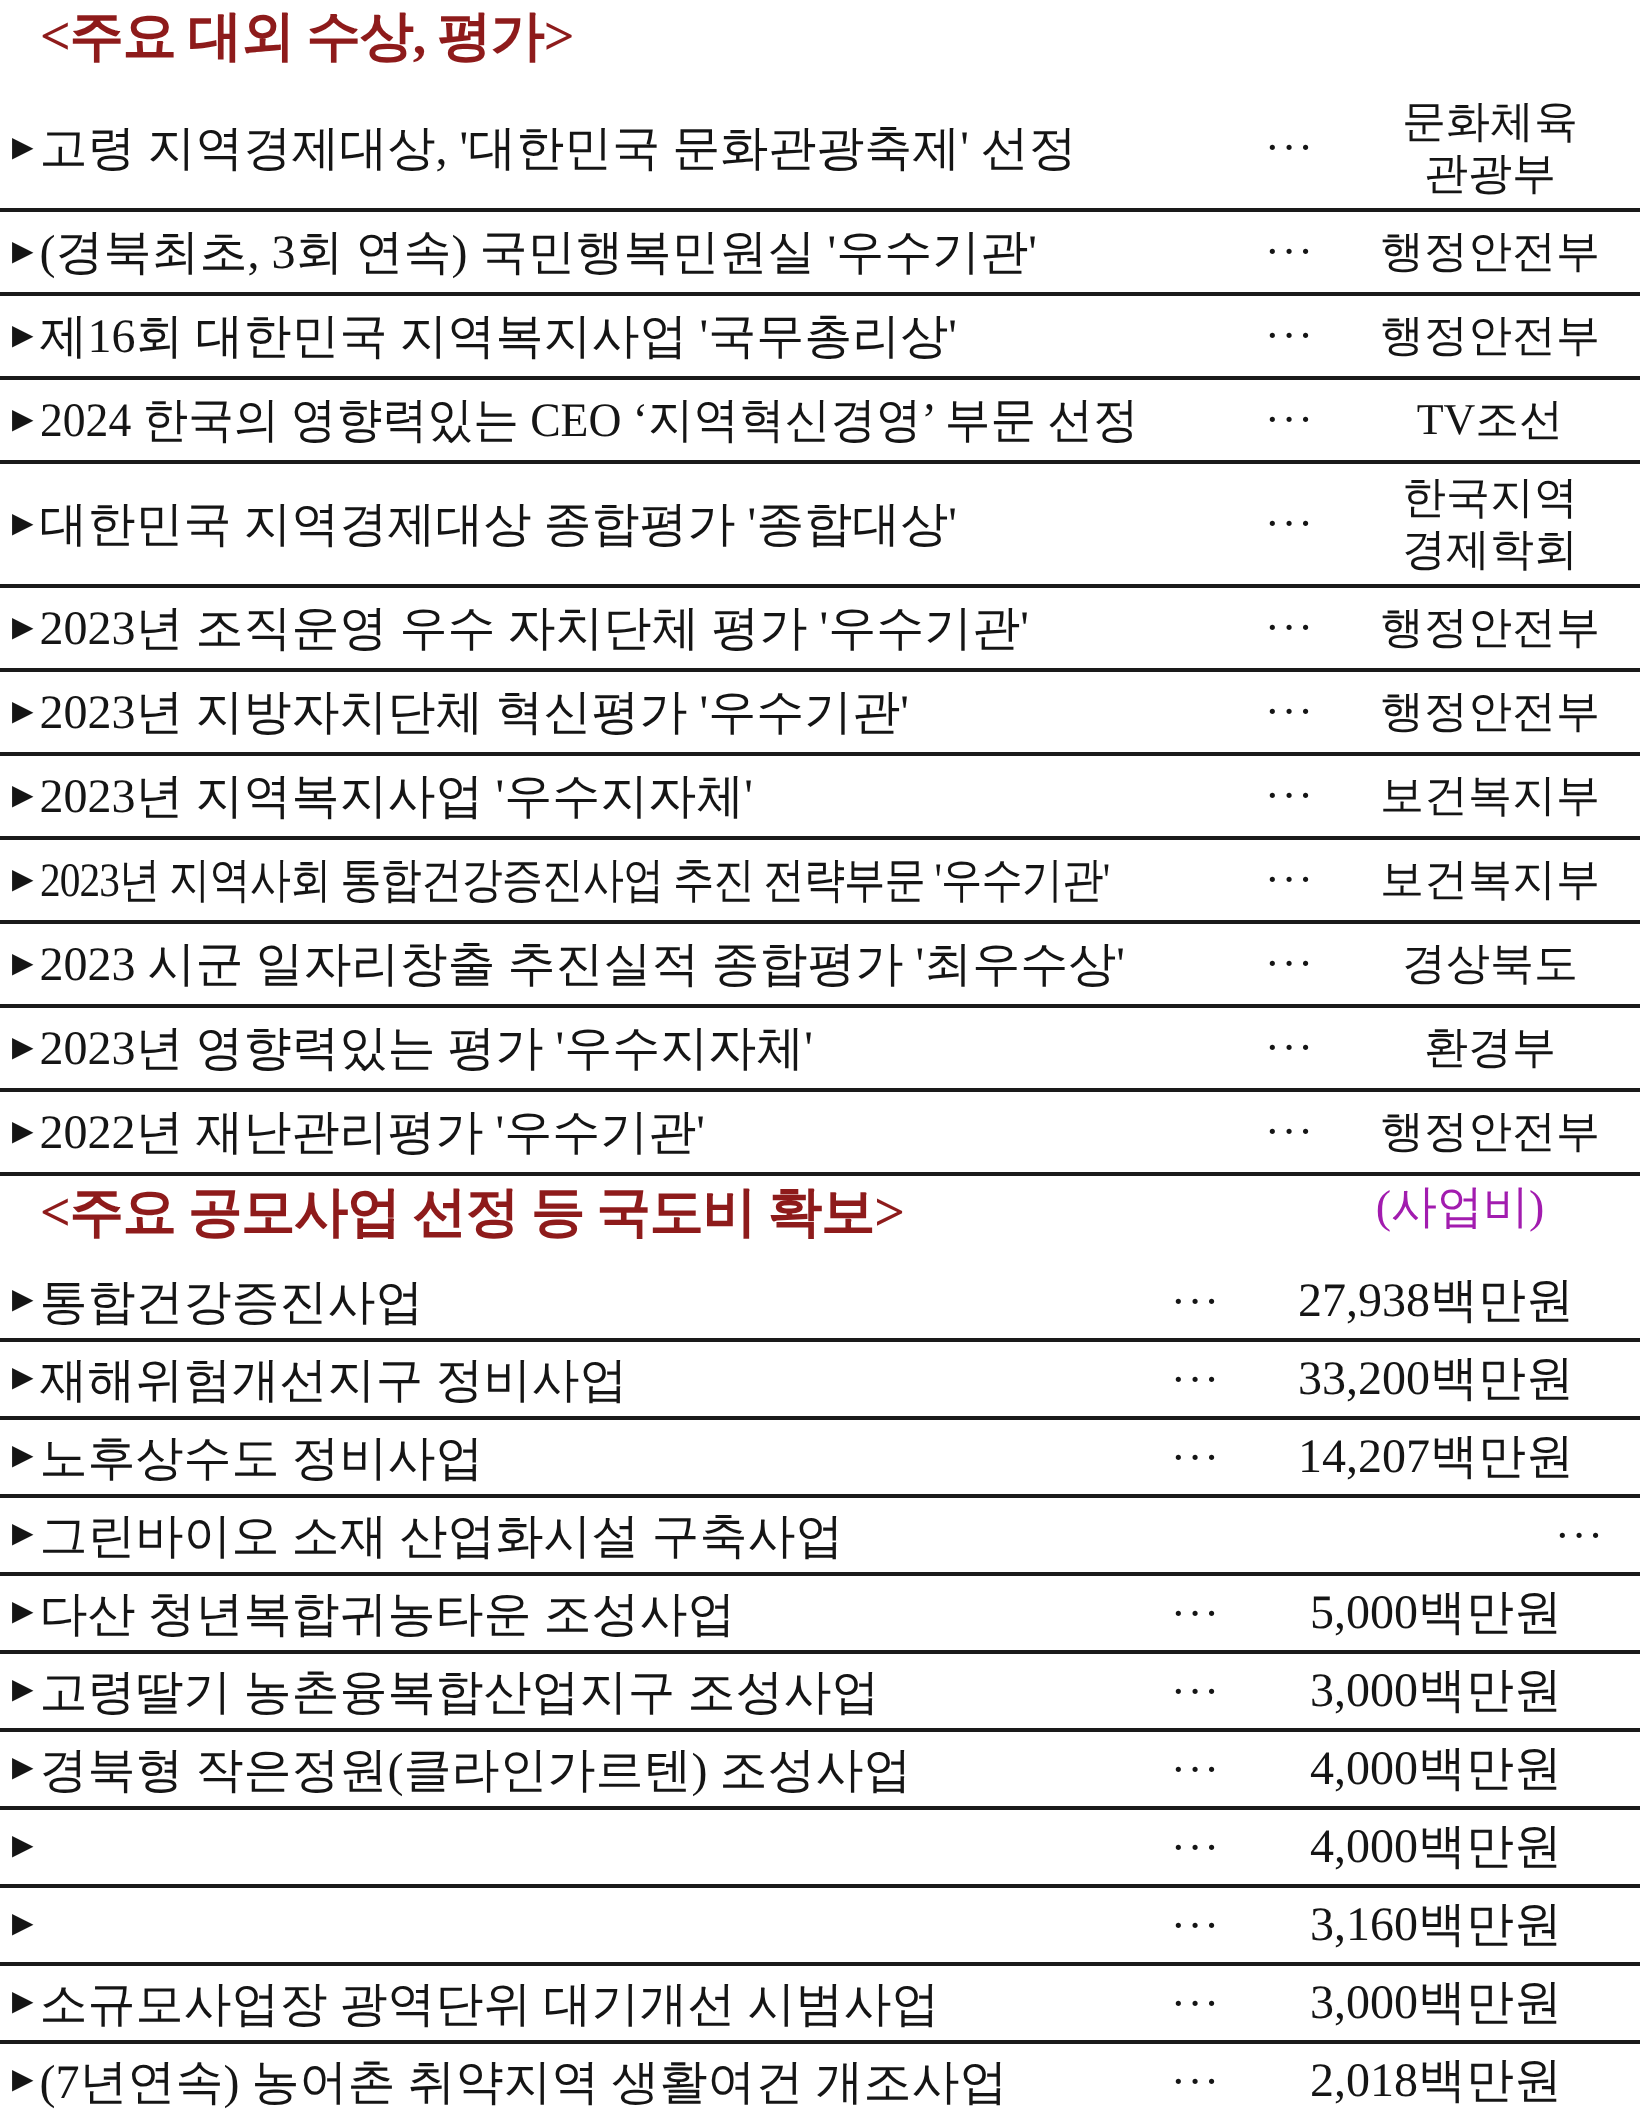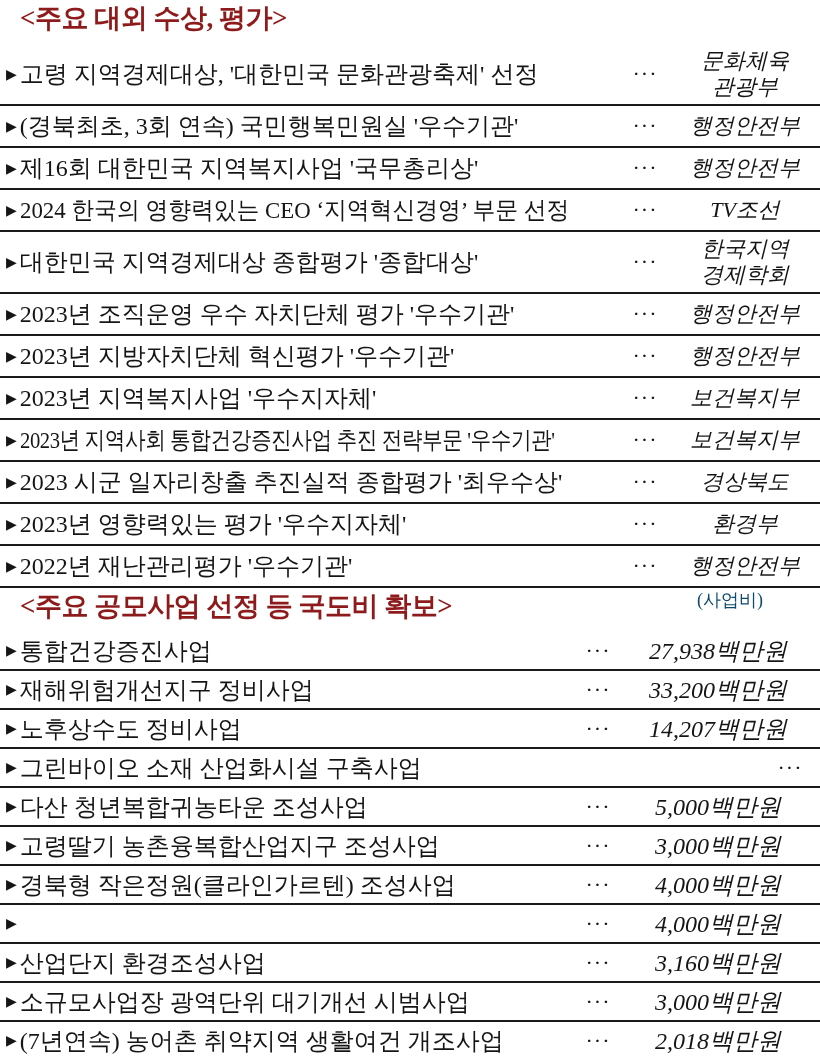--- a/index.html
+++ b/index.html
@@ -4,32 +4,32 @@
 <style>
   html,body{margin:0;padding:0;}
   body{
     width:820px;height:1059px;background:#ffffff;
     font-family:"Liberation Serif","DejaVu Serif",serif;
     color:#151515;overflow:hidden;
   }
   .page{width:820px;}
   .sec-header{display:flex;align-items:flex-start;height:44px;padding-left:20px;box-sizing:border-box;}
   .sec-title{color:#8e1b1b;font-weight:bold;font-size:27px;letter-spacing:-0.5px;white-space:nowrap;}
-  .sec-note{margin-left:auto;width:180px;text-align:center;font-size:18px;color:#0c4a6e;white-space:nowrap;}
+  .sec-note{margin-left:auto;width:180px;text-align:center;font-size:23px;color:#a21caf;white-space:nowrap;}
   .row{display:flex;align-items:center;border-bottom:2px solid #1a1a1a;height:42px;box-sizing:border-box;}
   .sec1 .row.tall{height:62px;}
   .sec2 .row{height:39px;}
   .cell.text{flex:1;padding-left:6px;font-size:24px;white-space:nowrap;display:flex;align-items:center;min-width:0;}
   .bullet{font-size:14px;margin-right:3px;flex:none;}
   .txt{display:inline-block;white-space:nowrap;}
   .txt.condensed{transform:scaleX(0.86);transform-origin:left center;letter-spacing:-0.5px;}
   .txt.tight{transform:scaleX(0.95);transform-origin:left center;}
   .cell.dots{width:50px;text-align:center;font-size:22px;letter-spacing:1px;flex:none;}
   .sec2 .cell.dots{width:60px;}
-  .cell.val{width:150px;text-align:center;font-size:22px;line-height:1.18;white-space:pre-line;flex:none;font-style:italic;}
+  .cell.val{width:150px;text-align:center;font-size:22px;line-height:1.18;white-space:pre-line;flex:none;}
   .sec2 .cell.val{width:180px;text-align:center;padding-right:12px;font-size:24px;white-space:nowrap;line-height:1;}
 </style>
 </head>
 <body>
 
 <div class="page">
 
   <section class="sec sec1">
     <div class="sec-header">
       <span class="sec-title">&lt;주요 대외 수상, 평가&gt;</span>
@@ -221,21 +221,20 @@
         <span class="cell text">
             <span class="bullet">▶</span>
           </span>
         <span class="cell dots">···</span>
         <span class="cell val">4,000백만원</span>
       </div>
 
       <div class="row">
         <span class="cell text">
             <span class="bullet">▶</span>
-            <span class="txt">산업단지 환경조성사업</span>
           </span>
         <span class="cell dots">···</span>
         <span class="cell val">3,160백만원</span>
       </div>
 
       <div class="row">
         <span class="cell text">
             <span class="bullet">▶</span>
             <span class="txt">소규모사업장 광역단위 대기개선 시범사업</span>
           </span>

